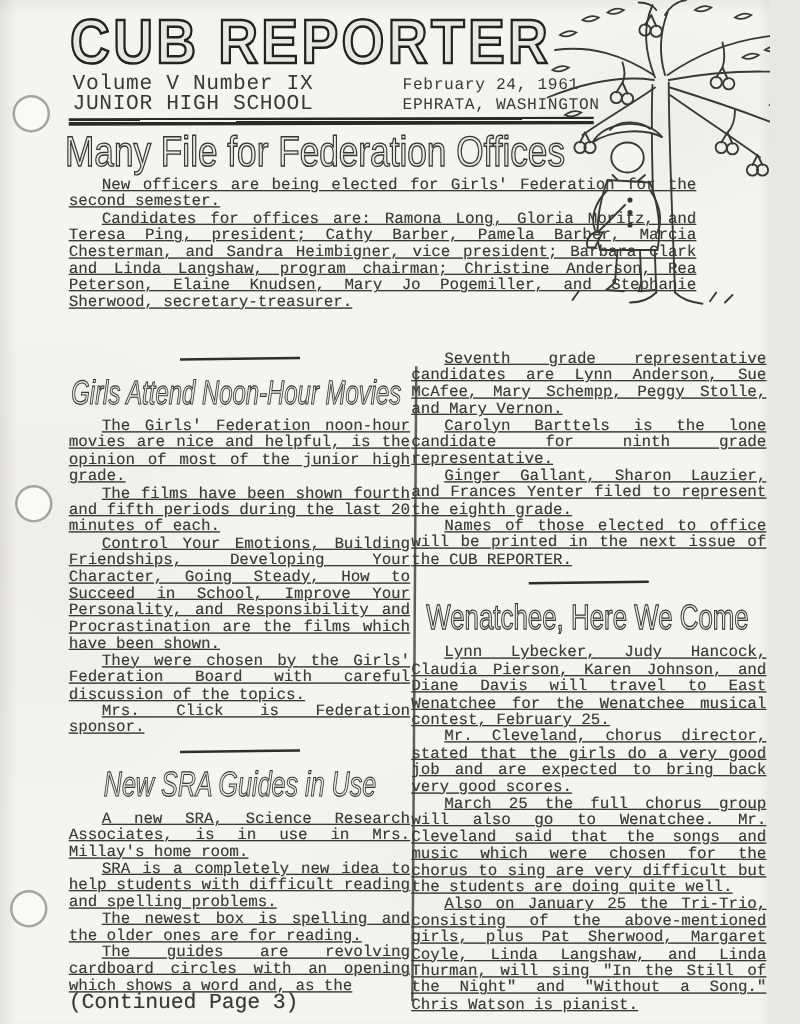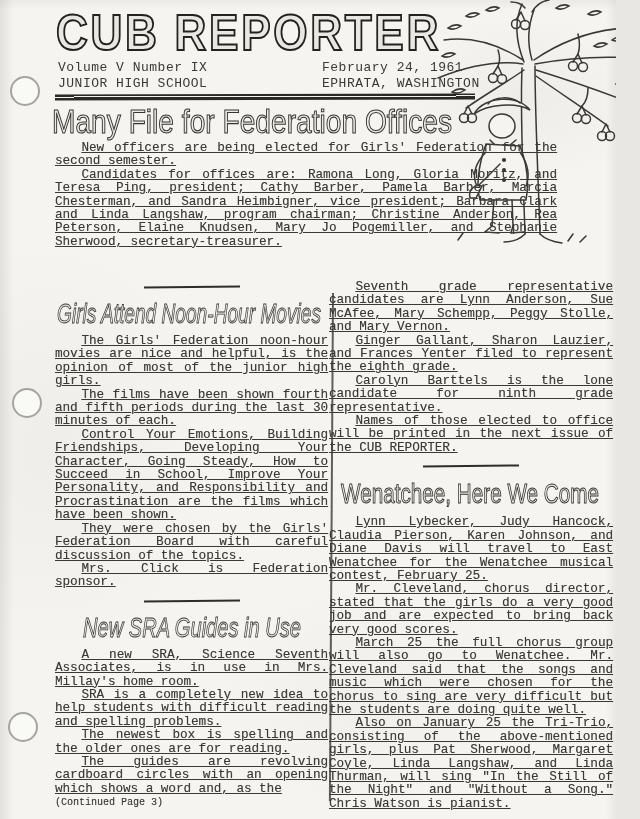--- a/index.html
+++ b/index.html
@@ -15,33 +15,33 @@
       linear-gradient(270deg, rgba(90,85,78,0.08), rgba(0,0,0,0) 10px),
       linear-gradient(180deg, rgba(100,95,88,0.07), rgba(0,0,0,0) 10px),
       #f5f4f1;
   }
   .hole{
     position:absolute;width:26px;height:26px;border-radius:50%;
     border:2px solid rgba(120,116,110,0.65);background:rgba(250,249,246,0.9);
   }
   .h1{left:10px;top:76px;} .h2{left:12px;top:388px;} .h3{left:8px;top:712px;}
   .masthead-title{position:absolute;left:50px;top:4px;}
-  .mh-left{position:absolute;left:58px;top:60px;font-size:13px;line-height:16px;letter-spacing:.5px;}
+  .mh-left{position:absolute;left:58px;top:60px;font-size:17px;line-height:16px;letter-spacing:.5px;}
   .mh-right{position:absolute;left:322px;top:60px;font-size:13px;line-height:16px;letter-spacing:.5px;}
   .mast-rule{
     position:absolute;left:55px;top:94px;width:420px;height:6px;
     background:linear-gradient(to bottom,#2a2927 0 2px,rgba(0,0,0,0) 2px 3px,#2a2927 3px 6px);
     transform:rotate(-0.15deg);
   }
   .headline-svg{position:absolute;}
   .lead-headline{left:48px;top:103px;}
   .lead{position:absolute;left:55px;top:142px;width:502px;z-index:2;}
   p.tw{margin:0;text-indent:3.5ch;text-align:justify;font-size:12.6px;line-height:13.4px;
        text-shadow:0.3px 0 0 rgba(58,57,54,0.4);text-decoration:underline;}
-  .cont-note{margin:0;font-size:10px;line-height:13.4px;text-shadow:0.3px 0 0 rgba(58,57,54,0.4);}
+  .cont-note{margin:0;font-size:17px;line-height:13.4px;text-shadow:0.3px 0 0 rgba(58,57,54,0.4);}
   .vdiv{position:absolute;left:332px;top:293px;width:2px;height:508px;background:#3a3834;
         transform:rotate(0.35deg);transform-origin:top center;opacity:.8;}
   .col{position:absolute;z-index:2;}
   .col-left{left:55px;top:284px;width:273px;}
   .col-right{left:329px;top:281px;width:284px;}
   .hdiv{width:96px;height:2px;background:#2e2d29;margin:2px auto 8px;transform:rotate(-0.6deg);}
   .hdiv.sp{margin-top:10px;}
   .inhead{display:block;margin:0 0 3px 0;}
   .tree{position:absolute;left:428px;top:-2px;z-index:1;pointer-events:none;}
   svg text{font-family:"Liberation Sans","DejaVu Sans",sans-serif;}
@@ -143,41 +143,41 @@
     <p class="tw">Candidates for offices are: Ramona Long, Gloria Moritz, and Teresa Ping, president; Cathy Barber, Pamela Barber, Marcia Chesterman, and Sandra Heimbigner, vice president; Barbara Clark and Linda Langshaw, program chairman; Christine Anderson, Rea Peterson, Elaine Knudsen, Mary Jo Pogemiller, and Stephanie Sherwood, secretary-treasurer.</p>
   </div>
 
   <div class="vdiv"></div>
 
   <div class="col col-left">
     <div class="hdiv"></div>
     <svg class="inhead" width="273" height="36">
       <text x="2" y="27" font-size="27" font-style="italic" textLength="264" lengthAdjust="spacingAndGlyphs" fill="rgba(54,53,47,0.05)" stroke="#36352f" stroke-width="0.9">Girls Attend Noon-Hour Movies</text>
     </svg>
-    <p class="tw">The Girls' Federation noon-hour movies are nice and helpful, is the opinion of most of the junior high girls.</p>
-    <p class="tw">The films have been shown fourth and fifth periods during the last 30 minutes of each.</p>
+    <p class="tw">The Girls' Federation noon-hour movies are nice and helpful, is the opinion of most of the junior high grade.</p>
+    <p class="tw">The films have been shown fourth and fifth periods during the last 20 minutes of each.</p>
     <p class="tw">Control Your Emotions, Building Friendships, Developing Your Character, Going Steady, How to Succeed in School, Improve Your Personality, and Responsibility and Procrastination are the films which have been shown.</p>
     <p class="tw">They were chosen by the Girls' Federation Board with careful discussion of the topics.</p>
     <p class="tw">Mrs. Click is Federation sponsor.</p>
 
     <div class="hdiv sp"></div>
     <svg class="inhead" width="273" height="36">
       <text x="28" y="27" font-size="28" font-style="italic" textLength="218" lengthAdjust="spacingAndGlyphs" fill="rgba(54,53,47,0.05)" stroke="#36352f" stroke-width="0.9">New SRA Guides in Use</text>
     </svg>
-    <p class="tw">A new SRA, Science Seventh Associates, is in use in Mrs. Millay's home room.</p>
+    <p class="tw">A new SRA, Science Research Associates, is in use in Mrs. Millay's home room.</p>
     <p class="tw">SRA is a completely new idea to help students with difficult reading and spelling problems.</p>
     <p class="tw">The newest box is spelling and the older ones are for reading.</p>
     <p class="tw">The guides are revolving cardboard circles with an opening which shows a word and, as the</p>
     <p class="cont-note">(Continued Page 3)</p>
   </div>
 
   <div class="col col-right">
     <p class="tw">Seventh grade representative candidates are Lynn Anderson, Sue McAfee, Mary Schempp, Peggy Stolle, and Mary Vernon.</p>
+    <p class="tw">Carolyn Barttels is the lone candidate for ninth grade representative.</p>
     <p class="tw">Ginger Gallant, Sharon Lauzier, and Frances Yenter filed to represent the eighth grade.</p>
-    <p class="tw">Carolyn Barttels is the lone candidate for ninth grade representative.</p>
     <p class="tw">Names of those elected to office will be printed in the next issue of the CUB REPORTER.</p>
 
     <div class="hdiv sp"></div>
     <svg class="inhead" width="284" height="38">
       <text x="12" y="28" font-size="28" textLength="258" lengthAdjust="spacingAndGlyphs" fill="rgba(54,53,47,0.05)" stroke="#36352f" stroke-width="1">Wenatchee, Here We Come</text>
     </svg>
     <p class="tw">Lynn Lybecker, Judy Hancock, Claudia Pierson, Karen Johnson, and Diane Davis will travel to East Wenatchee for the Wenatchee musical contest, February 25.</p>
     <p class="tw">Mr. Cleveland, chorus director, stated that the girls do a very good job and are expected to bring back very good scores.</p>
     <p class="tw">March 25 the full chorus group will also go to Wenatchee. Mr. Cleveland said that the songs and music which were chosen for the chorus to sing are very difficult but the students are doing quite well.</p>
     <p class="tw">Also on January 25 the Tri-Trio, consisting of the above-mentioned girls, plus Pat Sherwood, Margaret Coyle, Linda Langshaw, and Linda Thurman, will sing "In the Still of the Night" and "Without a Song." Chris Watson is pianist.</p>

